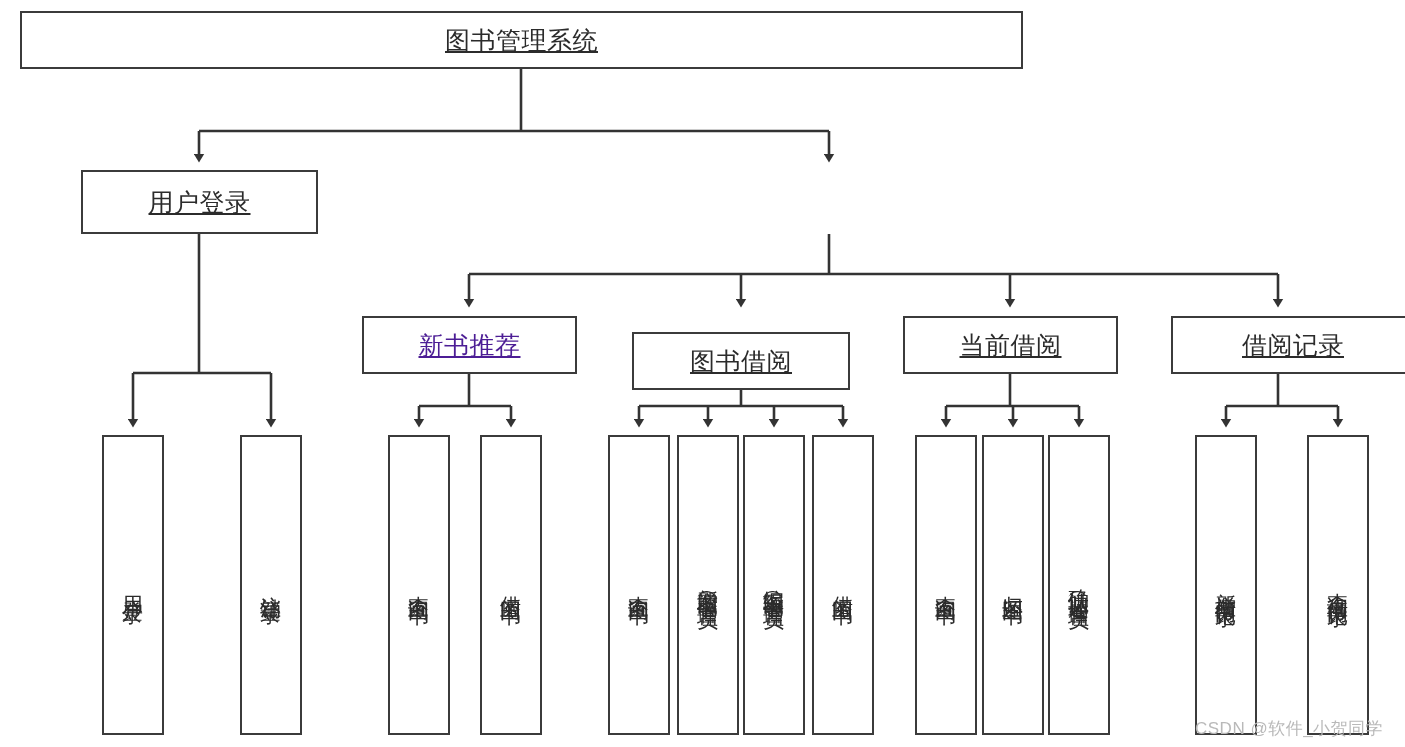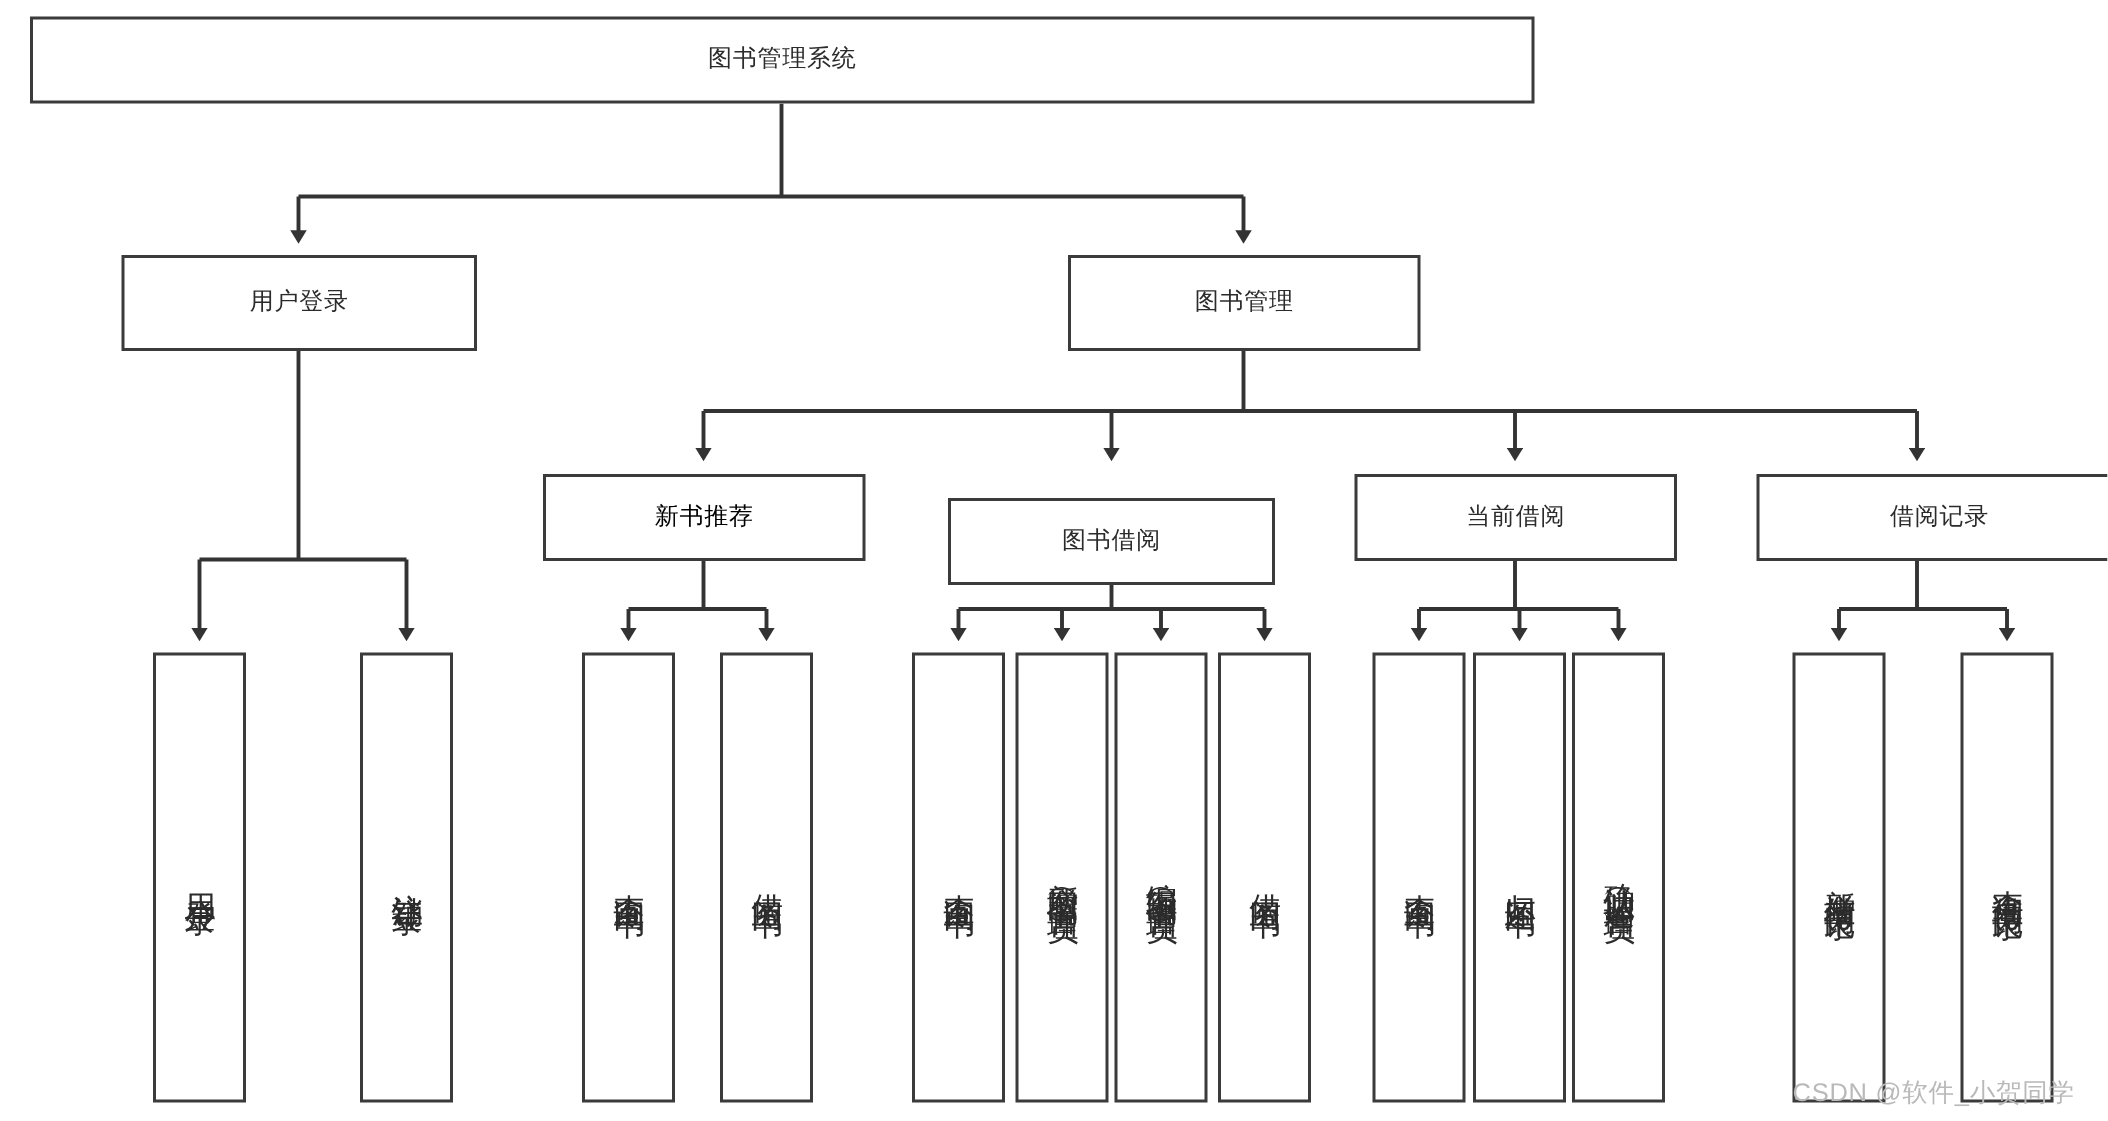--- a/index.html
+++ b/index.html
@@ -29,25 +29,26 @@
     position: absolute;
     box-sizing: border-box;
     background: #ffffff;
     border: 2px solid #3b3b3b;
     display: flex;
     align-items: center;
     justify-content: center;
     overflow: hidden;
   }
   .node-label-h {
-    font-size: 16px;
+    font-size: 25px;
     color: #2b2b2b;
     line-height: 1.15;
     letter-spacing: 0.5px;
     white-space: nowrap;
+    text-decoration: underline;
   }
   .node-label-v {
     font-size: 21px;
     color: #2b2b2b;
     writing-mode: vertical-rl;
     text-orientation: upright;
     letter-spacing: 3px;
     line-height: 1;
     white-space: nowrap;
   }
@@ -114,26 +115,23 @@
     </g>
   </svg>
 
   <div class="node-box" style="left: 20px; top: 11px; width: 1003px; height: 58px; border-color: rgb(59, 59, 59); background: rgb(255, 255, 255);">
     <span class="node-label-h" style="color: rgb(43, 43, 43);">图书管理系统</span>
   </div>
 
   <div class="node-box" style="left: 81px; top: 170px; width: 237px; height: 64px; border-color: rgb(59, 59, 59); background: rgb(255, 255, 255);">
     <span class="node-label-h" style="color: rgb(43, 43, 43);">用户登录</span>
   </div>
-  <div class="node-box" style="left: 712px; top: 170px; width: 235px; height: 64px; border-color: rgb(59, 59, 59); background: rgb(255, 255, 255);">
-    <span class="node-label-h" style="color: rgb(43, 43, 43);">图书管理</span>
-  </div>
 
   <div class="node-box" style="left: 362px; top: 316px; width: 215px; height: 58px; border-color: rgb(59, 59, 59); background: rgb(255, 255, 255);">
-    <span class="node-label-h" style="color: #000000;">新书推荐</span>
+    <span class="node-label-h" style="color: #4c1d95;">新书推荐</span>
   </div>
   <div class="node-box" style="left: 632px; top: 332px; width: 218px; height: 58px; border-color: rgb(59, 59, 59); background: rgb(255, 255, 255);">
     <span class="node-label-h" style="color: rgb(43, 43, 43);">图书借阅</span>
   </div>
   <div class="node-box" style="left: 903px; top: 316px; width: 215px; height: 58px; border-color: rgb(59, 59, 59); background: rgb(255, 255, 255);">
     <span class="node-label-h" style="color: rgb(43, 43, 43); text-align: center;">当前借阅</span>
   </div>
   <div class="node-box" style="left: 1171px; top: 316px; width: 244px; height: 58px; border-color: rgb(59, 59, 59); background: rgb(255, 255, 255);">
     <span class="node-label-h" style="color: rgb(43, 43, 43);">借阅记录</span>
   </div>

